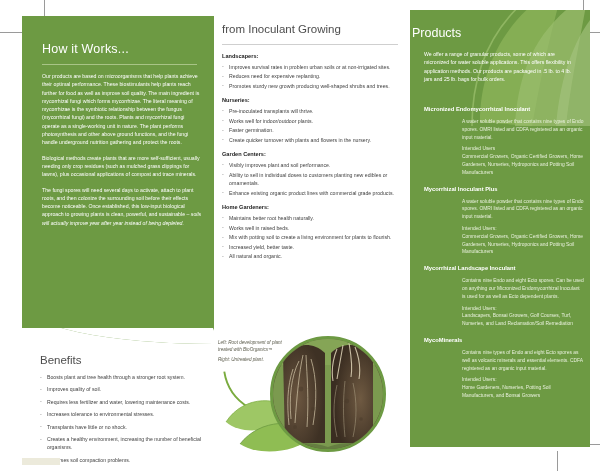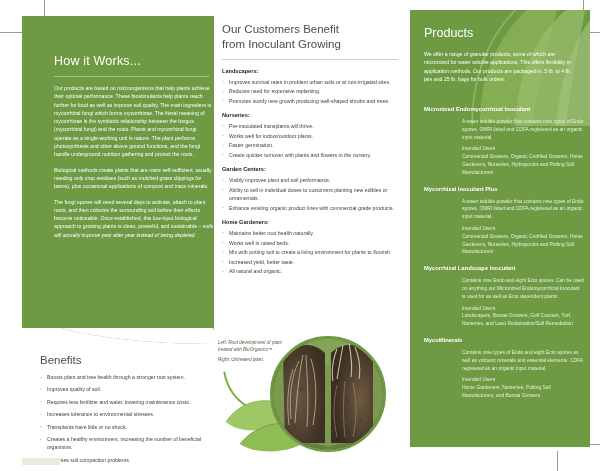--- a/index.html
+++ b/index.html
@@ -53,21 +53,21 @@
   }
   .left-panel-curve::after {
     content: "";
     position: absolute;
     left: 0; bottom: -2px;
     width: 100%; height: 42px;
     background: #ffffff;
     border-top-right-radius: 150% 95%;
   }
 
-  .panel-inner { position: absolute; left: 0; top: 12px; width: 100%; height: 100%; margin-left: 12px; }
+  .panel-inner { position: absolute; left: 0; top: 0; width: 100%; height: 100%; }
 
   .lp-title {
     position: absolute;
     left: 20px; top: 26px;
     font-size: 12.5px;
     color: #ffffff;
     font-weight: normal;
     letter-spacing: 0.2px;
   }
   .lp-rule {
@@ -207,21 +207,21 @@
   }
   .rp-deco {
     position: absolute;
     right: -10px; top: -18px;
     width: 130px; height: 135px;
     overflow: hidden;
     opacity: 0.55;
   }
   .rp-title {
     position: absolute;
-    left: 14px; top: 16px;
+    left: 2px; top: 16px;
     font-size: 12.5px;
     color: #ffffff;
     font-weight: normal;
   }
   .rp-intro {
     position: absolute;
     left: 14px; top: 40px;
     width: 155px;
     font-size: 5.2px;
     line-height: 8.4px;
@@ -278,21 +278,20 @@
       <div class="lp-body">
         <p>Our products are based on microorganisms that help plants achieve their optimal performance.  These biostimulants help plants reach further for food as well as improve soil quality. The main ingredient is mycorrhizal fungi which forms mycorrhizae.  The literal meaning of mycorrhizae is the symbiotic relationship between the fungus (mycorrhizal fungi) and the roots.  Plants and mycorrhizal fungi operate as a single-working unit in nature. The plant performs photosynthesis and other above ground functions, and the fungi handle underground nutrition gathering and protect the roots.</p>
         <p>Biological methods create plants that are more self-sufficient, usually needing only crop residues (such as mulched grass clippings for lawns), plus occasional applications of compost and trace minerals.</p>
         <p><span>The fungi spores will need several days to activate, attach to plant roots, and then colonize the surrounding soil before their effects become noticeable.  Once established, this low-input biological approach to growing plants is clean, powerful, and sustainable – </span><i>soils will actually improve year after year instead of being depleted.</i></p>
       </div>
     </div>
   </div>
 
   <div class="mid-col">
     <div class="mid-title">
-      <div>Our Customers Benefit</div>
       <div>from Inoculant Growing</div>
     </div>
     <div class="mid-rule"></div>
     <div class="mid-body">
 
       <div class="grp-head first">Landscapers:</div>
       <ul class="dashlist">
         <li>Improves survival rates in problem urban soils or at non-irrigated sites.</li>
         <li>Reduces need for expensive replanting.</li>
         <li>Promotes sturdy new growth producing  well-shaped shrubs and trees.</li>

